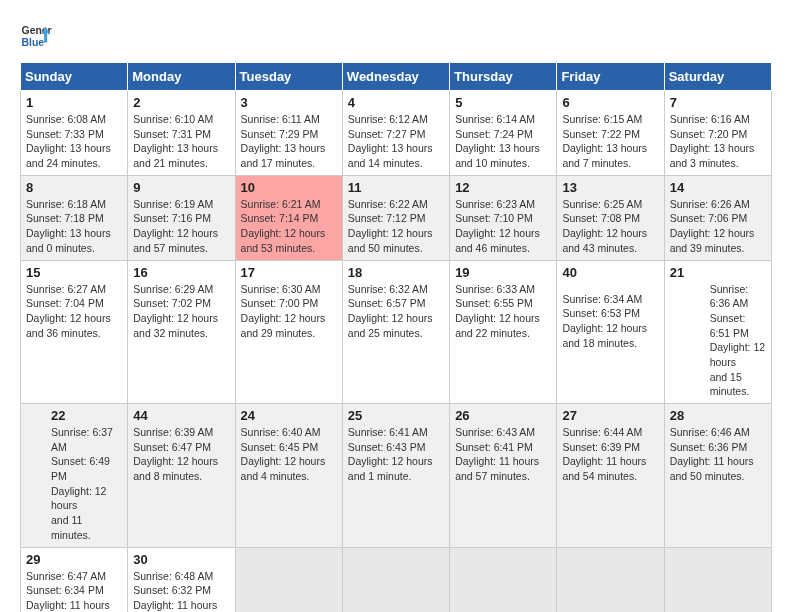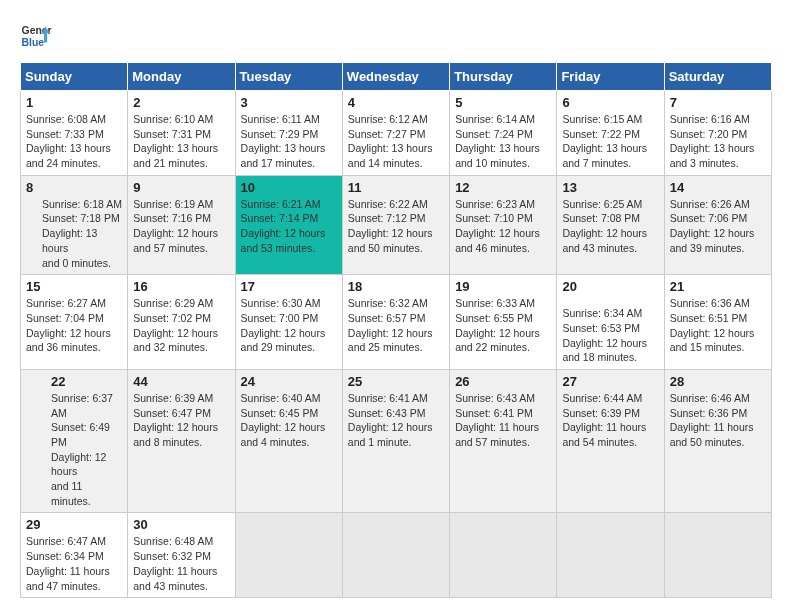--- a/index.html
+++ b/index.html
@@ -154,33 +154,33 @@
           <span class="day-number">7</span>
           <div class="day-info" style="white-space: pre-line;">Sunrise: 6:16 AM
 Sunset: 7:20 PM
 Daylight: 13 hours
 and 3 minutes.</div>
         </td>
       </tr>
       <tr>
         <td style="background: rgb(240, 240, 240);">
           <span class="day-number">8</span>
-          <div class="day-info" style="white-space: pre-line; margin-left: 16px;">Sunrise: 6:18 AM
+          <div class="day-info" style="white-space: pre-line;">Sunrise: 6:18 AM
 Sunset: 7:18 PM
 Daylight: 13 hours
 and 0 minutes.</div>
         </td>
         <td style="background: rgb(240, 240, 240);">
           <span class="day-number">9</span>
           <div class="day-info" style="white-space: pre-line;">Sunrise: 6:19 AM
 Sunset: 7:16 PM
 Daylight: 12 hours
 and 57 minutes.</div>
         </td>
-        <td style="background: #14b8a6;">
+        <td style="background: #fca5a5;">
           <span class="day-number">10</span>
           <div class="day-info" style="white-space: pre-line;">Sunrise: 6:21 AM
 Sunset: 7:14 PM
 Daylight: 12 hours
 and 53 minutes.</div>
         </td>
         <td style="background: rgb(240, 240, 240);">
           <span class="day-number">11</span>
           <div class="day-info" style="white-space: pre-line;">Sunrise: 6:22 AM
 Sunset: 7:12 PM
@@ -239,29 +239,29 @@
 and 25 minutes.</div>
         </td>
         <td>
           <span class="day-number">19</span>
           <div class="day-info" style="white-space: pre-line;">Sunrise: 6:33 AM
 Sunset: 6:55 PM
 Daylight: 12 hours
 and 22 minutes.</div>
         </td>
         <td>
-          <span class="day-number">20</span>
+          <span class="day-number">40</span>
           <div class="day-info" style="white-space: pre-line; margin-top: 12px;">Sunrise: 6:34 AM
 Sunset: 6:53 PM
 Daylight: 12 hours
 and 18 minutes.</div>
         </td>
         <td>
           <span class="day-number">21</span>
-          <div class="day-info" style="white-space: pre-line;">Sunrise: 6:36 AM
+          <div class="day-info" style="white-space: pre-line; margin-left: 40px;">Sunrise: 6:36 AM
 Sunset: 6:51 PM
 Daylight: 12 hours
 and 15 minutes.</div>
         </td>
       </tr>
       <tr>
         <td style="background: rgb(240, 240, 240); padding-left: 30px;">
           <span class="day-number">22</span>
           <div class="day-info" style="white-space: pre-line;">Sunrise: 6:37 AM
 Sunset: 6:49 PM

